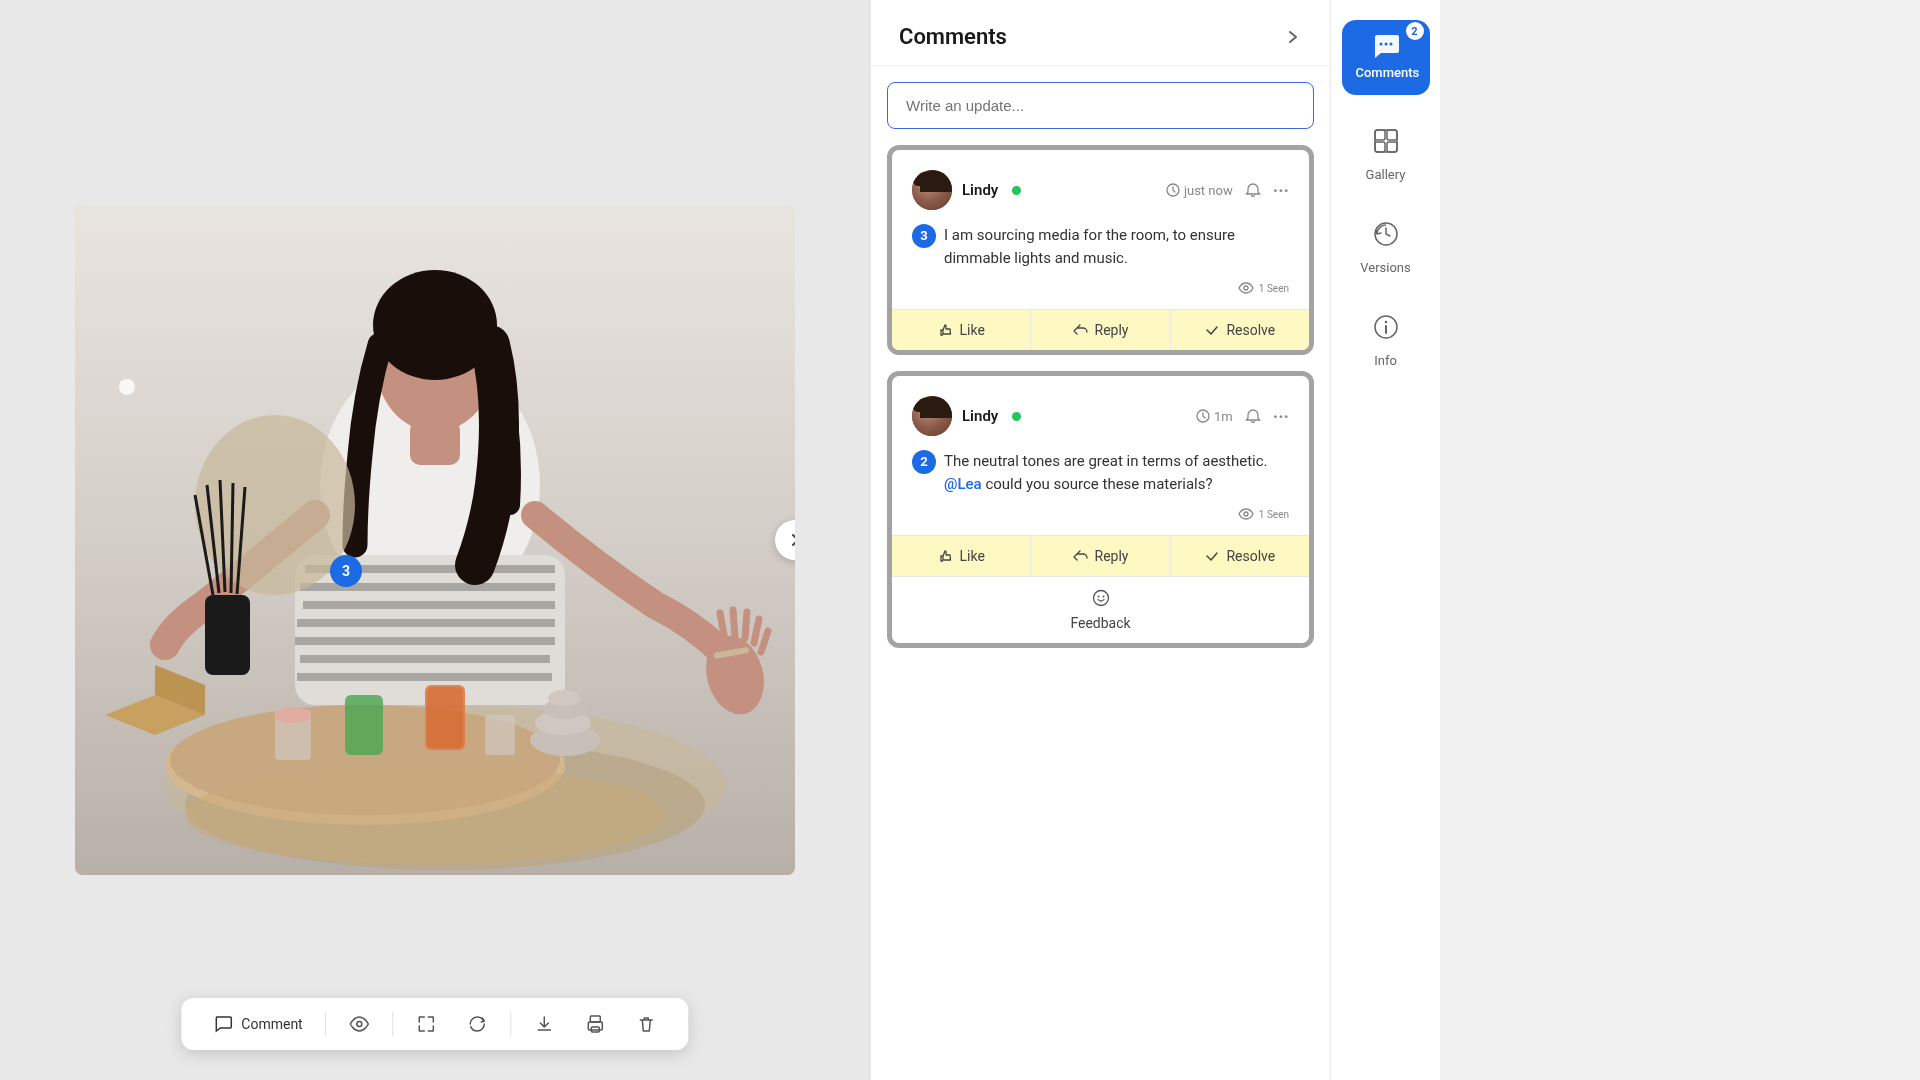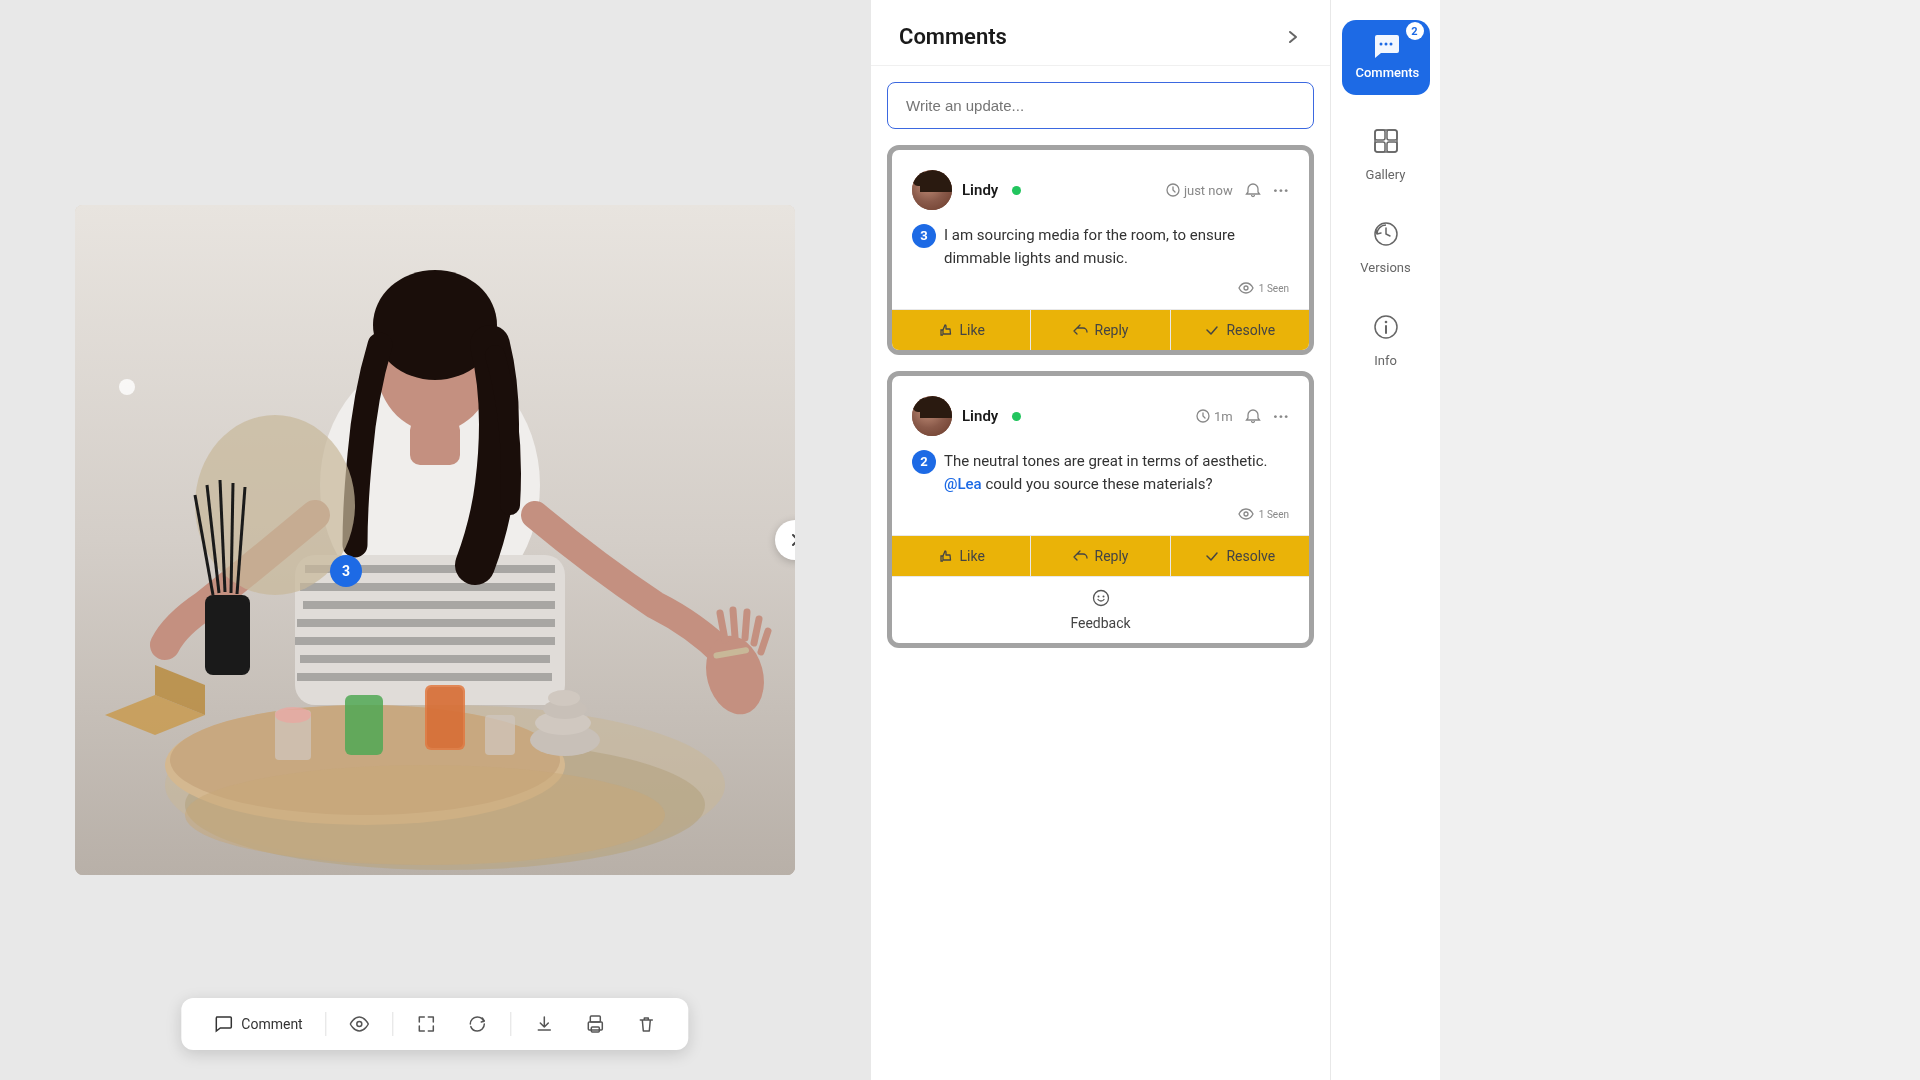--- a/index.html
+++ b/index.html
@@ -315,21 +315,21 @@
       flex: 1;
       padding: 12px 8px;
       display: flex;
       align-items: center;
       justify-content: center;
       gap: 6px;
       font-size: 14px;
       color: #444;
       cursor: pointer;
       border-right: 1px solid #e8e8e8;
-      background: #eab308;
+      background: #fef9c3;
       text-align: right;
     }
 
     .action-btn:last-child { border-right: none; }
 
     .feedback-row {
       display: flex;
       align-items: center;
       gap: 8px;
       padding: 12px 20px;

